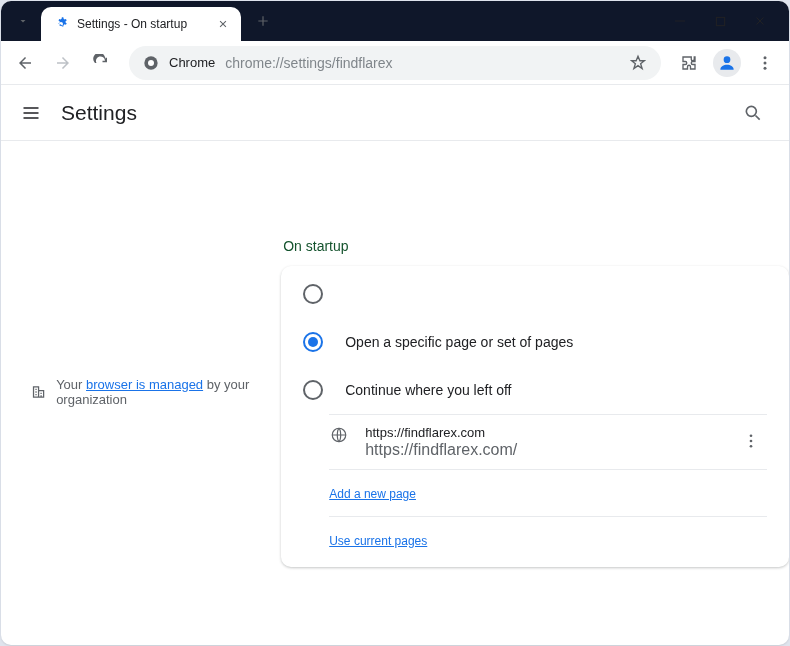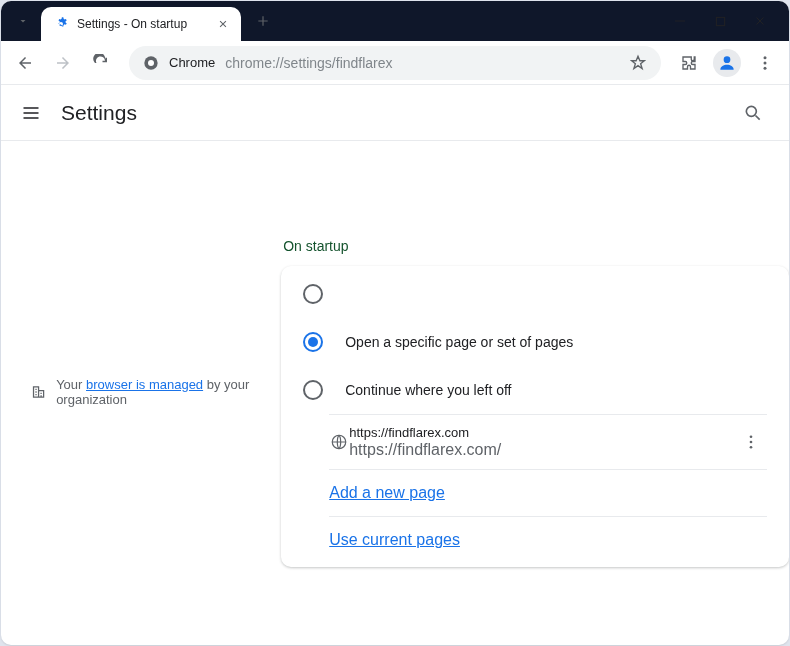--- a/index.html
+++ b/index.html
@@ -47,29 +47,29 @@
     
     .card { background: #fff; border-radius: 10px; box-shadow: 0 1px 3px rgba(60,64,67,0.2), 0 1px 2px rgba(60,64,67,0.1); padding: 4px 0; }
     
     .radio-row { display: flex; align-items: center; padding: 14px 22px; gap: 22px; cursor: pointer; }
     .radio { width: 20px; height: 20px; border: 2px solid #5f6368; border-radius: 50%; display: flex; align-items: center; justify-content: center; }
     .radio.selected { border-color: #1a73e8; }
     .radio.selected::after { content: ''; width: 10px; height: 10px; background: #1a73e8; border-radius: 50%; }
     .radio-label { font-size: 14px; color: #202124; }
     
     .sub-block { margin-left: 48px; margin-right: 22px; }
-    .page-row { display: flex; align-items: center; padding: 10px 0; border-top: 1px solid #e8eaed; }
+    .page-row { display: flex; padding: 10px 0; gap: 16px; border-top: 1px solid #e8eaed; }
     .page-favicon { width: 20px; height: 20px; display: flex; align-items: center; justify-content: center; color: #5f6368; }
     .page-text { flex: 1; display: flex; flex-direction: column; gap: 1px; }
     .page-title { font-size: 13px; color: #202124; }
     .page-url { font-size: 16px; color: #5f6368; }
     .page-menu { width: 32px; height: 32px; display: flex; align-items: center; justify-content: center; cursor: pointer; color: #5f6368; border-radius: 50%; }
     
     .link-row { padding: 14px 0; border-top: 1px solid #e8eaed; }
-    .link-row a { color: #1a73e8; font-size: 16px; text-decoration: underline; cursor: pointer; }
+    .link-row a { color: #1a73e8; font-size: 12px; text-decoration: underline; cursor: pointer; }
     
     svg { display: block; }
   </style>
 </head>
 <body>
 
 <div class="window">
 
   <div class="title-row">
     <div class="tab-dropdown">

